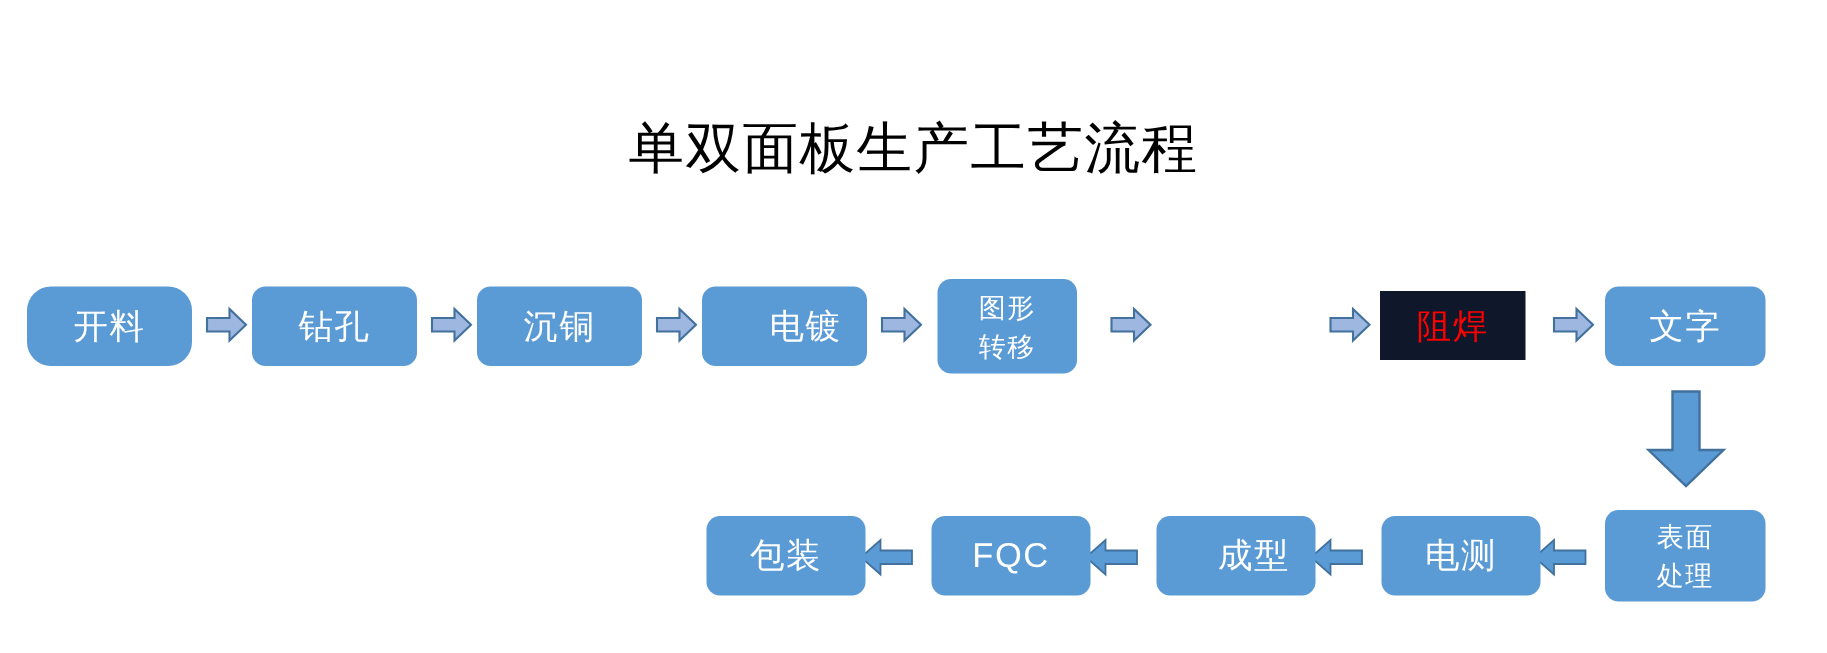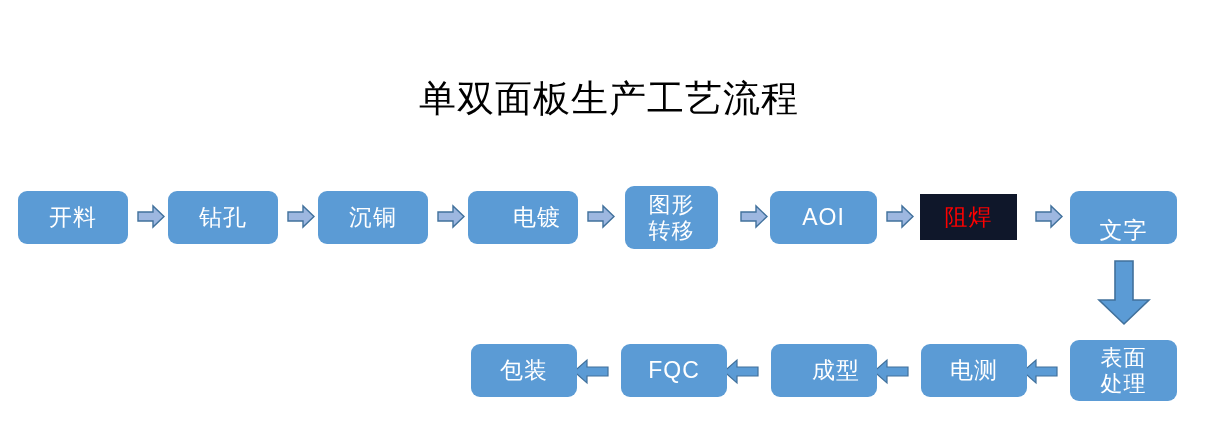--- a/index.html
+++ b/index.html
@@ -49,21 +49,21 @@
     font-size: 23px;
     line-height: 27px;
     letter-spacing: 1px;
     user-select: none;
   }
   .node .lbl {
     display: block;
     white-space: pre-line;
   }
   .node.two-line {
-    font-size: 22px;
+    font-size: 18px;
     line-height: 26px;
   }
   .node.highlight {
     background: #0f172a;
     color: #FF0000;
     border-radius: 0;
   }
 
   
   .arrow {
@@ -74,21 +74,21 @@
     overflow: visible;
   }
 </style>
 </head>
 <body>
 
 <div id="canvas">
 
   <div id="title">单双面板生产工艺流程</div>
 
-  <div class="node" style="left:18px; top:143px; width:110px; height:53px;">
+  <div class="node" style="left:18px; top:143px; width:110px; height:53px;border-radius:16px;">
     <span class="lbl">开料</span>
   </div>
 
   <div class="arrow" style="left:137px; top:156px;">
     <svg width="28" height="25" viewBox="0 0 28 25">
       <path d="M1,8 L16,8 L16,2 L27,12.5 L16,23 L16,17 L1,17 Z" fill="#9DB7E0" stroke="#41719C" stroke-width="1.4" stroke-linejoin="miter"></path>
     </svg>
   </div>
 
   <div class="node" style="left:168px; top:143px; width:110px; height:53px;">
@@ -125,41 +125,38 @@
     <span class="lbl">图形
 转移</span>
   </div>
 
   <div class="arrow" style="left:740px; top:156px;">
     <svg width="28" height="25" viewBox="0 0 28 25">
       <path d="M1,8 L16,8 L16,2 L27,12.5 L16,23 L16,17 L1,17 Z" fill="#9DB7E0" stroke="#41719C" stroke-width="1.4" stroke-linejoin="miter"></path>
     </svg>
   </div>
 
-  <div class="node" style="left:770px; top:143px; width:107px; height:53px;">
-    <span class="lbl">AOI</span>
-  </div>
 
   <div class="arrow" style="left:886px; top:156px;">
     <svg width="28" height="25" viewBox="0 0 28 25">
       <path d="M1,8 L16,8 L16,2 L27,12.5 L16,23 L16,17 L1,17 Z" fill="#9DB7E0" stroke="#41719C" stroke-width="1.4" stroke-linejoin="miter"></path>
     </svg>
   </div>
 
   <div class="node highlight" style="left:920px; top:146px; width:97px; height:46px;">
     <span class="lbl">阻焊</span>
   </div>
 
   <div class="arrow" style="left:1035px; top:156px;">
     <svg width="28" height="25" viewBox="0 0 28 25">
       <path d="M1,8 L16,8 L16,2 L27,12.5 L16,23 L16,17 L1,17 Z" fill="#9DB7E0" stroke="#41719C" stroke-width="1.4" stroke-linejoin="miter"></path>
     </svg>
   </div>
 
-  <div class="node" style="left:1070px; top:143px; width:107px; height:53px;align-items:flex-end;">
+  <div class="node" style="left:1070px; top:143px; width:107px; height:53px;">
     <span class="lbl">文字</span>
   </div>
 
   <div class="arrow" style="left:1097px; top:212px;">
     <svg width="54" height="66" viewBox="0 0 54 66">
       <path d="M18,1 L36,1 L36,40 L52,40 L27,64 L2,40 L18,40 Z" fill="#5B9BD5" stroke="#41719C" stroke-width="1.6" stroke-linejoin="miter"></path>
     </svg>
   </div>
 
   <div class="node two-line" style="left:1070px; top:292px; width:107px; height:61px;">

